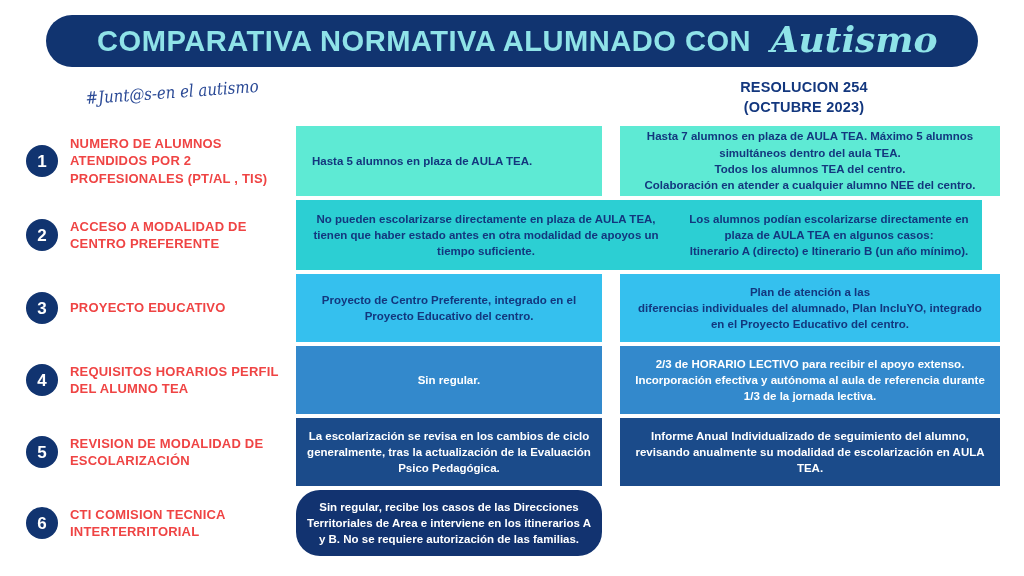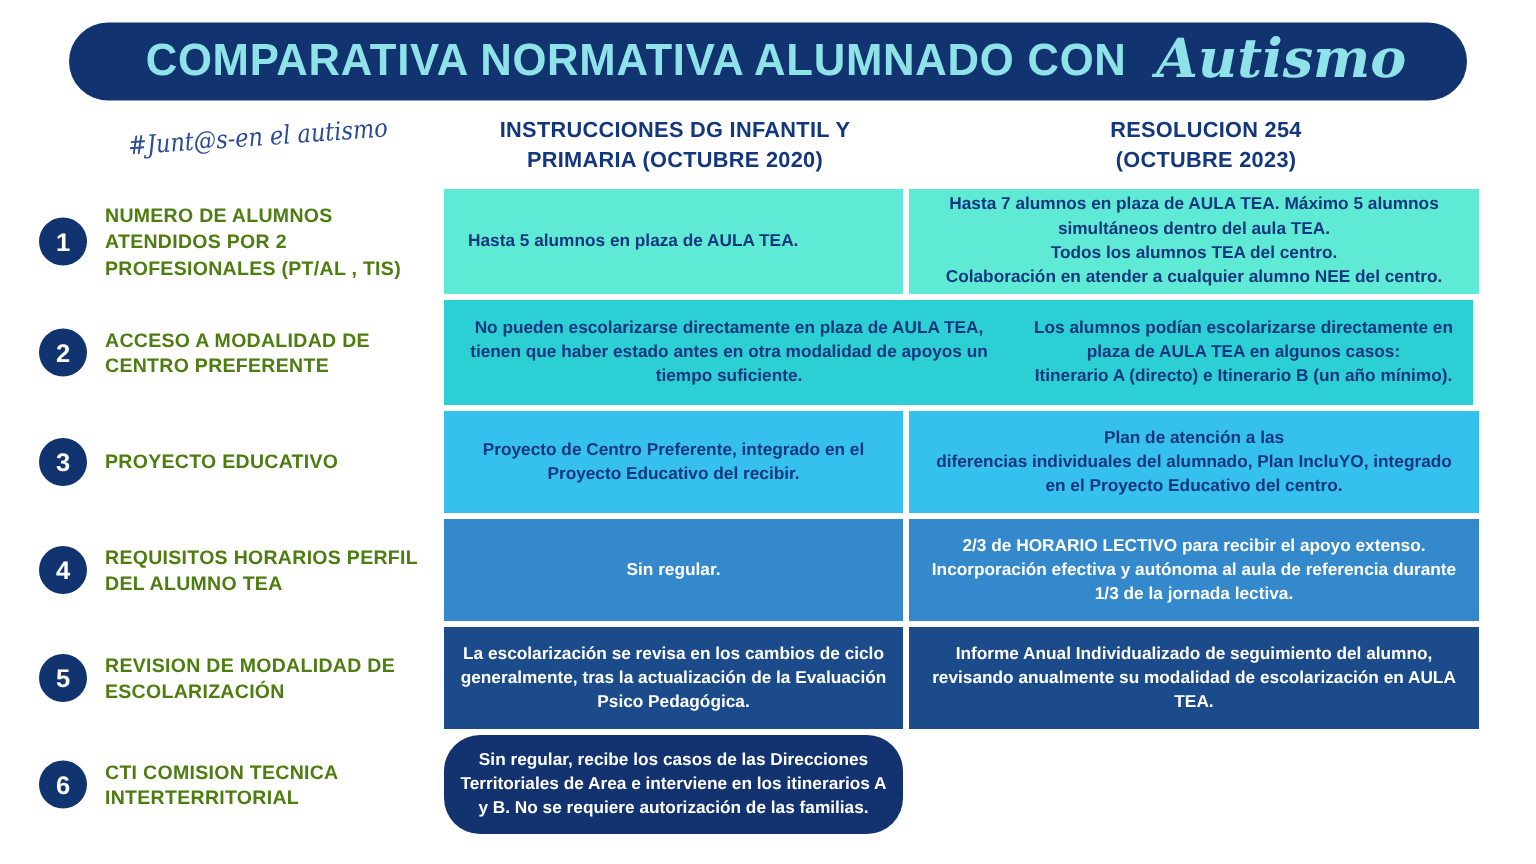--- a/index.html
+++ b/index.html
@@ -107,37 +107,37 @@
     background: #113470;
     color: #ffffff;
     font-size: 17px;
     font-weight: bold;
     display: flex;
     align-items: center;
     justify-content: center;
     line-height: 1;
   }
   .row-title {
-    color: #4d7c0f;
+    color: #ef4444;
     font-size: 13px;
     font-weight: bold;
     line-height: 1.32;
     letter-spacing: 0.2px;
   }
   .cell {
     display: flex;
     align-items: center;
     justify-content: center;
     text-align: center;
     font-size: 11.5px;
     font-weight: bold;
     line-height: 1.42;
     padding: 6px 10px;
   }
-  .cell-a { width: 306px; margin-right: 4px; }
+  .cell-a { width: 306px; margin-right: 18px; }
   .cell-b { width: 380px; }
   .cell.left-align { justify-content: flex-start; text-align: left; padding-left: 16px; }
 
   
   .tone-1 { background: #5eead4; color: #13377e; }
   .tone-2 { background: #2ccfd3; color: #13377e; }
   .tone-3 { background: #35c0ee; color: #13377e; }
   .tone-4 { background: #3389cc; color: #ffffff; }
   .tone-5 { background: #1b4b8a; color: #ffffff; }
   .tone-6 { background: #123370; color: #ffffff; border-radius: 24px; }
@@ -147,21 +147,20 @@
 
 <div id="page">
 
   <div id="title-banner">
     <span id="title-main">COMPARATIVA NORMATIVA ALUMNADO CON</span>
     <span id="title-script">Autismo</span>
   </div>
 
   <div id="header-row">
     <div id="hashtag">#Junt@s-en el autismo</div>
-    <div class="col-head" id="col-head-1">INSTRUCCIONES DG INFANTIL Y<br>PRIMARIA (OCTUBRE 2020)</div>
     <div class="col-head" id="col-head-2">RESOLUCION 254<br>(OCTUBRE 2023)</div>
   </div>
 
   <div id="grid">
 
     <div class="row" style="height:70px">
       <div class="row-label">
         <div class="badge">1</div>
         <div class="row-title">NUMERO DE ALUMNOS ATENDIDOS POR 2 PROFESIONALES (PT/AL , TIS)</div>
       </div>
@@ -176,21 +175,21 @@
       </div>
       <div class="cell cell-b tone-2">No pueden escolarizarse directamente en plaza de AULA TEA, tienen que haber estado antes en otra modalidad de apoyos un tiempo suficiente.</div>
       <div class="cell cell-a tone-2">Los alumnos podían escolarizarse directamente en plaza de AULA TEA en algunos casos:<br>Itinerario A (directo) e Itinerario B (un año mínimo).</div>
     </div>
 
     <div class="row" style="height:68px">
       <div class="row-label">
         <div class="badge">3</div>
         <div class="row-title">PROYECTO EDUCATIVO</div>
       </div>
-      <div class="cell cell-a tone-3">Proyecto de Centro Preferente, integrado en el Proyecto Educativo del recibir.</div>
+      <div class="cell cell-a tone-3">Proyecto de Centro Preferente, integrado en el Proyecto Educativo del centro.</div>
       <div class="cell cell-b tone-3">Plan de atención a las<br>diferencias individuales del alumnado, Plan IncluYO, integrado en el Proyecto Educativo del centro.</div>
     </div>
 
     <div class="row" style="height:68px">
       <div class="row-label">
         <div class="badge">4</div>
         <div class="row-title">REQUISITOS HORARIOS PERFIL DEL  ALUMNO TEA</div>
       </div>
       <div class="cell cell-a tone-4">Sin regular.</div>
       <div class="cell cell-b tone-4">2/3 de HORARIO LECTIVO para recibir el apoyo extenso. Incorporación efectiva y autónoma al aula de referencia durante 1/3 de la jornada lectiva.</div>

